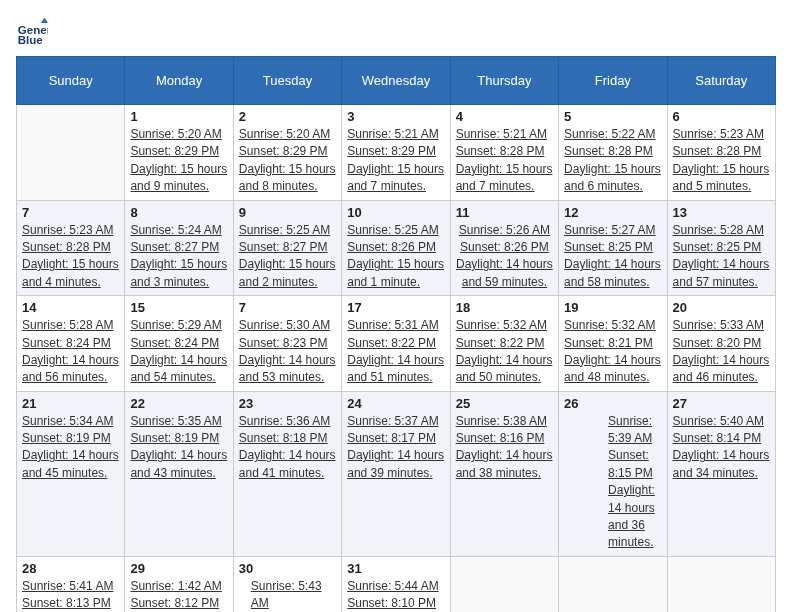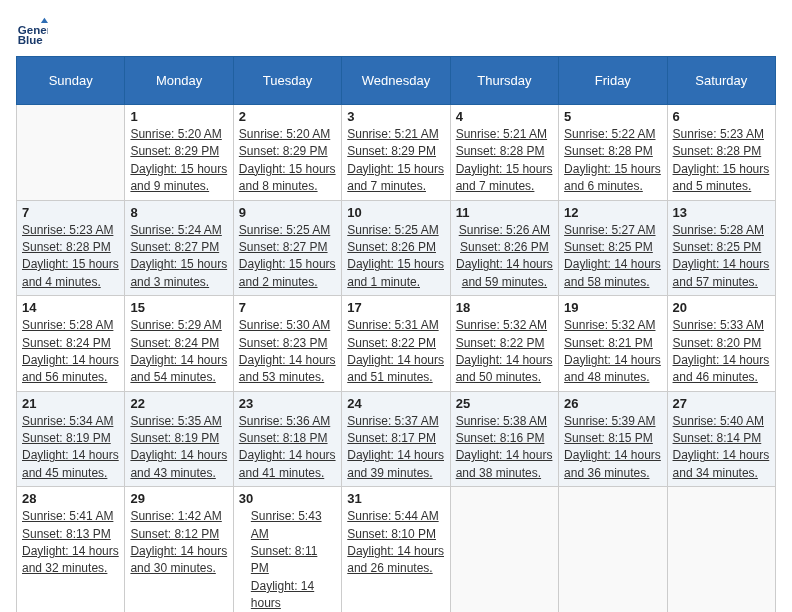--- a/index.html
+++ b/index.html
@@ -291,21 +291,21 @@
         </td>
         <td>
           <span class="day-number">25</span>
           <div class="day-info" style="white-space: pre-line;">Sunrise: 5:38 AM
 Sunset: 8:16 PM
 Daylight: 14 hours
 and 38 minutes.</div>
         </td>
         <td>
           <span class="day-number">26</span>
-          <div class="day-info" style="white-space: pre-line;">Sunrise: 5:39 AM
+          <div class="day-info" style="white-space: pre-line; margin-left: 44px;">Sunrise: 5:39 AM
 Sunset: 8:15 PM
 Daylight: 14 hours
 and 36 minutes.</div>
         </td>
         <td>
           <span class="day-number">27</span>
           <div class="day-info" style="white-space: pre-line;">Sunrise: 5:40 AM
 Sunset: 8:14 PM
 Daylight: 14 hours
 and 34 minutes.</div>

